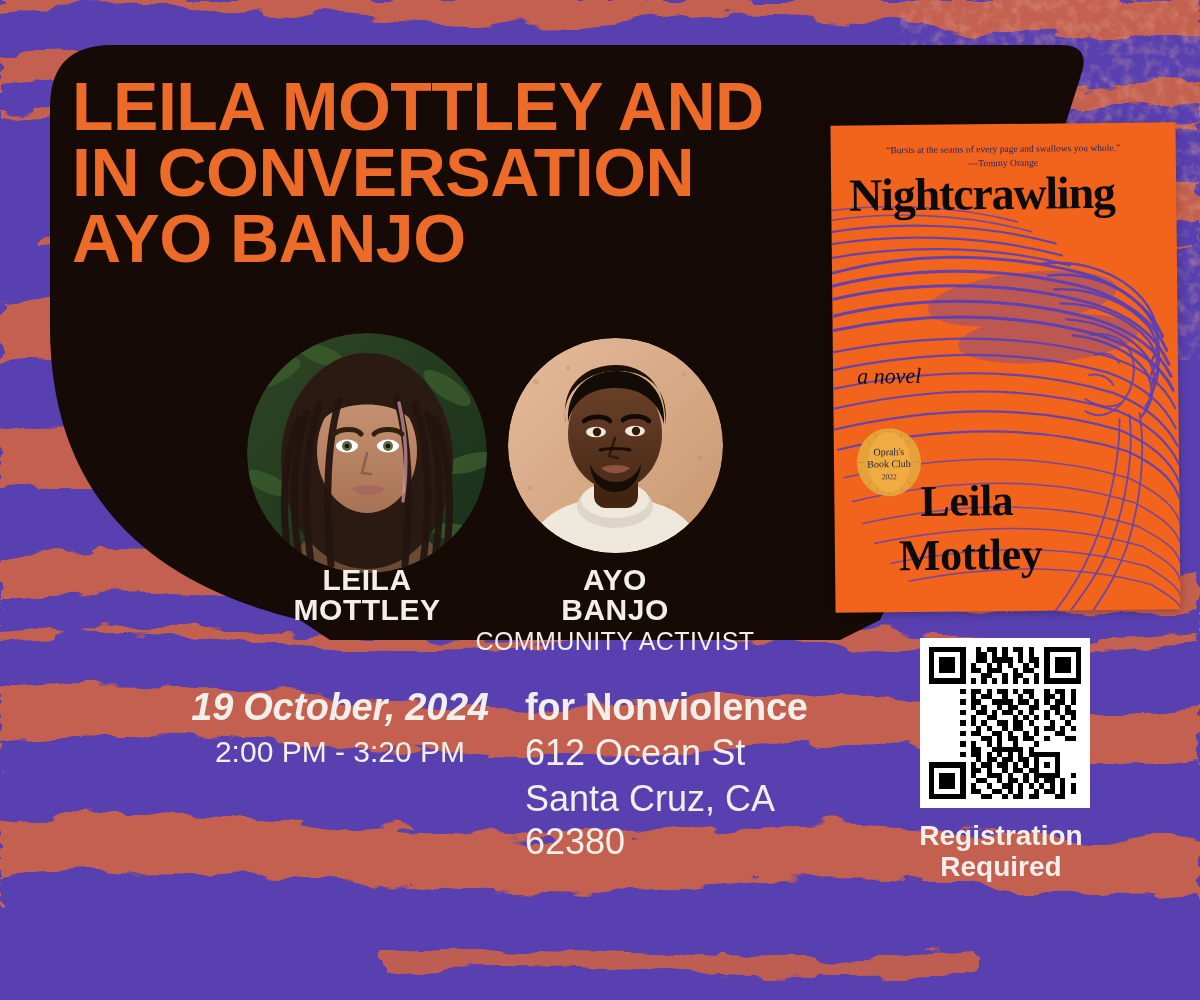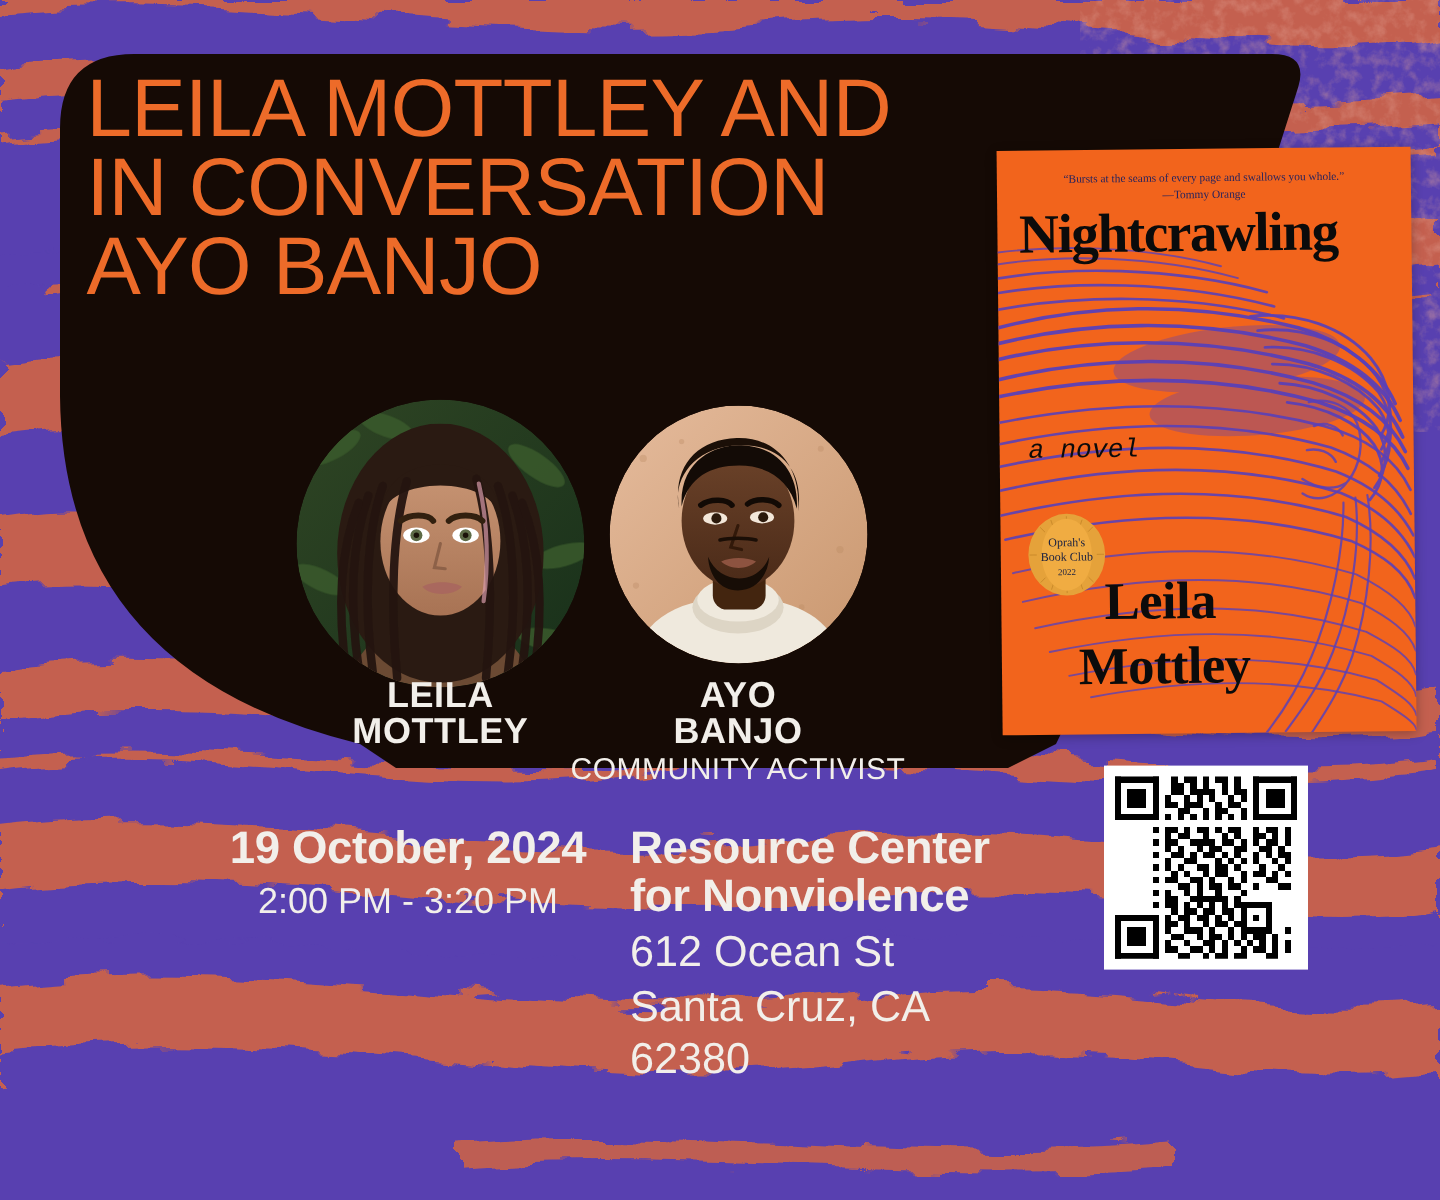--- a/index.html
+++ b/index.html
@@ -14,23 +14,23 @@
   
   .bg{position:absolute;inset:0;z-index:0;}
   .bg svg{display:block;width:1200px;height:1000px;}
 
   
   .title-blob{position:absolute;z-index:2;left:0;top:0;width:1200px;height:640px;pointer-events:none;}
   .title-blob svg{display:block;}
 
   
   .headline{
-    position:absolute;z-index:4;left:72px;top:58px;
+    position:absolute;z-index:4;left:72px;top:74px;
     color:#ED6B29;
-    font-weight:normal;
+    font-weight:bold;
     font-size:68px;
     line-height:0.97;
     letter-spacing:-0.5px;
     text-transform:uppercase;
     font-stretch:condensed;
   }
   .headline div{white-space:nowrap;}
 
   
   .portrait{position:absolute;z-index:5;border-radius:50%;overflow:hidden;}
@@ -40,21 +40,21 @@
 
   
   .speaker{position:absolute;z-index:6;text-align:center;color:#F2EFEA;}
   .speaker .nm{font-weight:bold;font-size:30px;line-height:1.0;letter-spacing:0.5px;}
   .speaker .role{font-size:25px;line-height:1.15;letter-spacing:0.4px;margin-top:2px;}
   #s-leila{left:247px;top:565px;width:240px;}
   #s-ayo{left:470px;top:565px;width:290px;}
 
   
   .datecol{position:absolute;z-index:6;left:175px;top:688px;width:330px;text-align:center;color:#F2EFEA;}
-  .datecol .d{font-weight:bold;font-size:38px;line-height:1.05;letter-spacing:-0.3px;white-space:nowrap;}
+  .datecol .d{font-weight:bold;font-size:38px;line-height:1.05;letter-spacing:-0.3px;white-space:nowrap;font-style:italic;}
   .datecol .t{font-size:30px;line-height:1.2;margin-top:6px;white-space:nowrap;}
 
   .venuecol{position:absolute;z-index:6;left:525px;top:688px;width:340px;color:#F2EFEA;}
   .venuecol .v1{font-weight:bold;font-size:38px;line-height:1.05;letter-spacing:-0.3px;}
   .venuecol .v2{font-size:36px;line-height:1.18;margin-top:4px;}
 
   
   .qrwrap{position:absolute;z-index:6;left:920px;top:638px;}
   .qrbox{width:152px;height:152px;background:#fff;padding:9px;box-sizing:content-box;}
   .qrbox svg{display:block;}
@@ -69,21 +69,21 @@
     overflow:hidden;
     box-shadow:0 2px 10px rgba(0,0,0,.28);
   }
   .book .braids{position:absolute;inset:0;}
   .book .blurb{position:absolute;left:14px;right:14px;top:19px;text-align:center;
     font-family:"Liberation Serif", serif;font-size:9.5px;line-height:1.45;color:#26235e;}
   .book .btitle{position:absolute;left:18px;top:47px;right:10px;
     font-family:"Liberation Serif", serif;font-weight:bold;font-size:46px;
     letter-spacing:-1.2px;color:#0b0b0b;line-height:1;}
   .book .bnovel{position:absolute;left:24px;top:238px;
-    font-family:Liberation Mono, monospace;font-style:italic;font-size:22px;color:#0b0b0b;}
+    font-family:Liberation Serif, serif;font-style:italic;font-size:22px;color:#0b0b0b;}
   .book .bauthor{position:absolute;left:86px;top:355px;
     font-family:"Liberation Serif", serif;font-weight:bold;font-size:44px;
     color:#0b0b0b;line-height:1.0;letter-spacing:-0.5px;}
   .book .bauthor span{display:block;}
   .book .bauthor .ln2{margin-left:-22px;margin-top:10px;}
   .oprah{position:absolute;left:22px;top:302px;width:66px;height:70px;text-align:center;}
 
   
   .logos{position:absolute;z-index:6;left:0;top:872px;width:1200px;height:98px;}
 </style>
@@ -278,21 +278,20 @@
     <div class="nm">BANJO</div>
     <div class="role">COMMUNITY ACTIVIST</div>
   </div>
 
   <div class="datecol">
     <div class="d">19 October, 2024</div>
     <div class="t">2:00 PM - 3:20 PM</div>
   </div>
 
   <div class="venuecol">
-    <div class="v1">Resource Center</div>
     <div class="v1">for Nonviolence</div>
     <div class="v2">612 Ocean St</div>
     <div class="v2">Santa Cruz, CA 62380</div>
   </div>
 
   <div class="qrwrap">
     <div class="qrbox">
       <svg width="152" height="152" viewBox="0 0 29 29" shape-rendering="crispEdges" xmlns="http://www.w3.org/2000/svg">
         <rect width="29" height="29" fill="#fff"></rect>
         <g fill="#000">
@@ -484,20 +483,24 @@
           <rect x="22" y="27" width="1" height="1"></rect>
             <rect x="25" y="27" width="1" height="1"></rect>
           <rect x="10" y="28" width="2" height="1"></rect>
             <rect x="14" y="28" width="1" height="1"></rect>
           <rect x="16" y="28" width="2" height="1"></rect>
             <rect x="19" y="28" width="2" height="1"></rect>
           <rect x="24" y="28" width="2" height="1"></rect>
         </g>
       </svg>
     </div>
+    <div class="qrlabel">
+      <div>Registration</div>
+      <div>Required</div>
+    </div>
   </div>
 
   <div class="book">
     <svg class="braids" width="345" height="487" viewBox="0 0 345 487" xmlns="http://www.w3.org/2000/svg">
       <g stroke="#5a41b8" fill="none" stroke-linecap="round">
         <g stroke-width="3" opacity="0.95">
           <path d="M-10,150 C70,128 160,126 250,150 C290,162 318,186 330,214"></path>
           <path d="M-10,163 C70,142 165,140 256,165 C296,178 322,200 334,228"></path>
           <path d="M-10,176 C72,156 168,155 258,180 C298,192 324,214 336,242"></path>
           <path d="M-6,192 C76,172 172,170 262,196 C300,208 326,228 338,254"></path>

